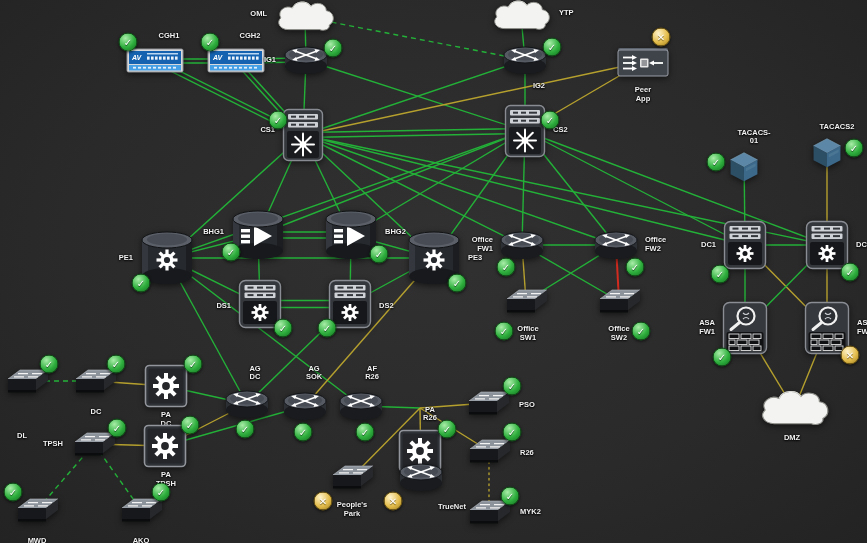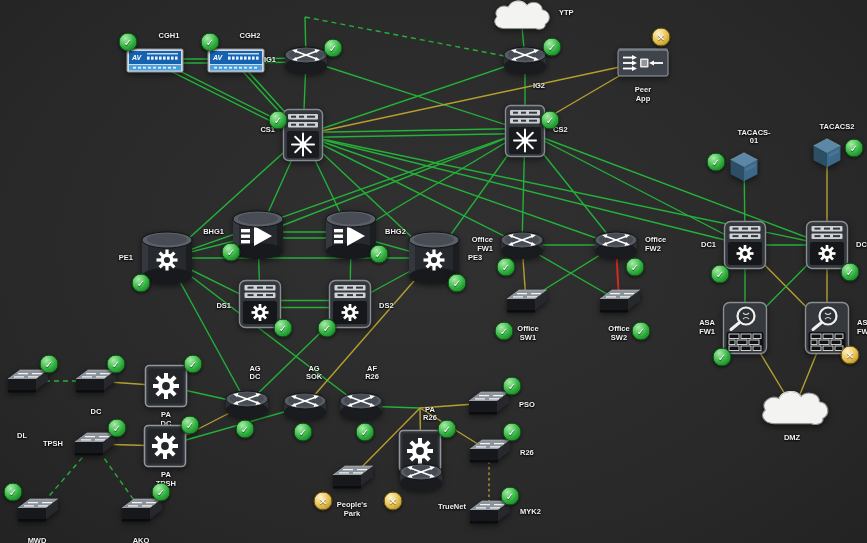--- a/index.html
+++ b/index.html
@@ -105,20 +105,29 @@
       <line x1="420" y1="408" x2="421" y2="477" stroke="#b5a02e" stroke-width="1.4" class="link"></line>
       <line x1="420" y1="408" x2="352" y2="477" stroke="#b5a02e" stroke-width="1.4" class="link"></line>
       <line x1="489" y1="451" x2="489" y2="512" stroke="#b5a02e" stroke-width="1.4" stroke-dasharray="1.5 4" stroke-linecap="round" class="link"></line>
       <line x1="94" y1="444" x2="165" y2="446" stroke="#b5a02e" stroke-width="1.4" class="link"></line>
       <line x1="165" y1="446" x2="305" y2="406" stroke="#23b138" stroke-width="1.4" class="link"></line>
       <line x1="165" y1="446" x2="247" y2="404" stroke="#b5a02e" stroke-width="1.4" class="link"></line>
       <line x1="94" y1="444" x2="37" y2="510" stroke="#23b138" stroke-width="1.4" stroke-dasharray="5 4" class="link"></line>
       <line x1="94" y1="444" x2="141" y2="510" stroke="#23b138" stroke-width="1.4" stroke-dasharray="5 4" class="link"></line>
     </svg>
   <div id="node-layer">
+      <div class="node" style="left: 305px; top: 17px; width: 62px; height: 36px;">
+        <span class="icon">
+          <svg viewBox="0 0 64 40" preserveAspectRatio="none">
+    <path d="M15 34 C6 34 2 26 7 21 C3 13 12 6 19 10 C22 2 34 1 38 8 C43 2 54 5 54 13 C62 14 64 25 57 29 C58 34 51 36 47 34 Z" fill="#f3f3f1" stroke="#8e8e8a" stroke-width="1"></path>
+    <path d="M19 10 C22 2 34 1 38 8" fill="none" stroke="#d9d9d5" stroke-width="1"></path>
+          </svg>
+        </span>
+        <div class="nlabel lp-left" style="transform: translateY(-50%) translate(-2px, -3px);">OML</div>
+      </div>
       <div class="node" style="left: 521px; top: 16px; width: 62px; height: 36px;">
         <span class="icon">
           <svg viewBox="0 0 64 40" preserveAspectRatio="none">
     <path d="M15 34 C6 34 2 26 7 21 C3 13 12 6 19 10 C22 2 34 1 38 8 C43 2 54 5 54 13 C62 14 64 25 57 29 C58 34 51 36 47 34 Z" fill="#f3f3f1" stroke="#8e8e8a" stroke-width="1"></path>
     <path d="M19 10 C22 2 34 1 38 8" fill="none" stroke="#d9d9d5" stroke-width="1"></path>
           </svg>
         </span>
         <div class="nlabel lp-right" style="transform: translateY(-50%) translate(2px, -3px);">YTP</div>
       </div>
       <div class="node" style="left: 155px; top: 61px; width: 58px; height: 30px;">

